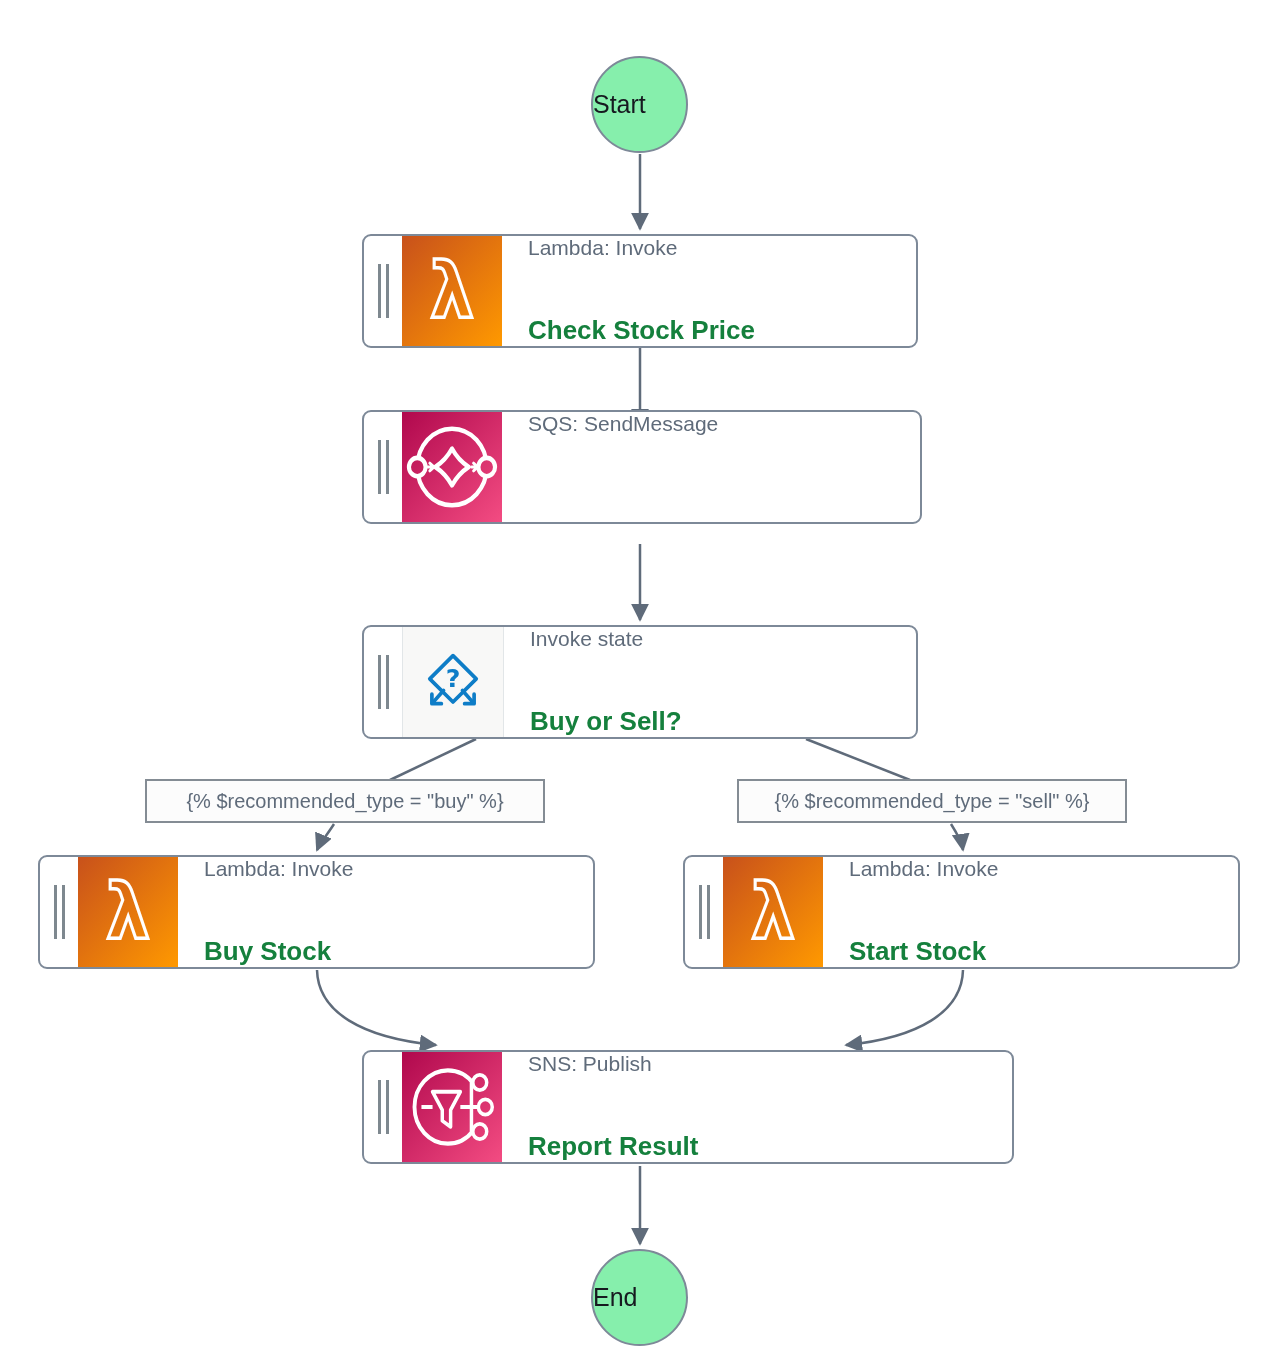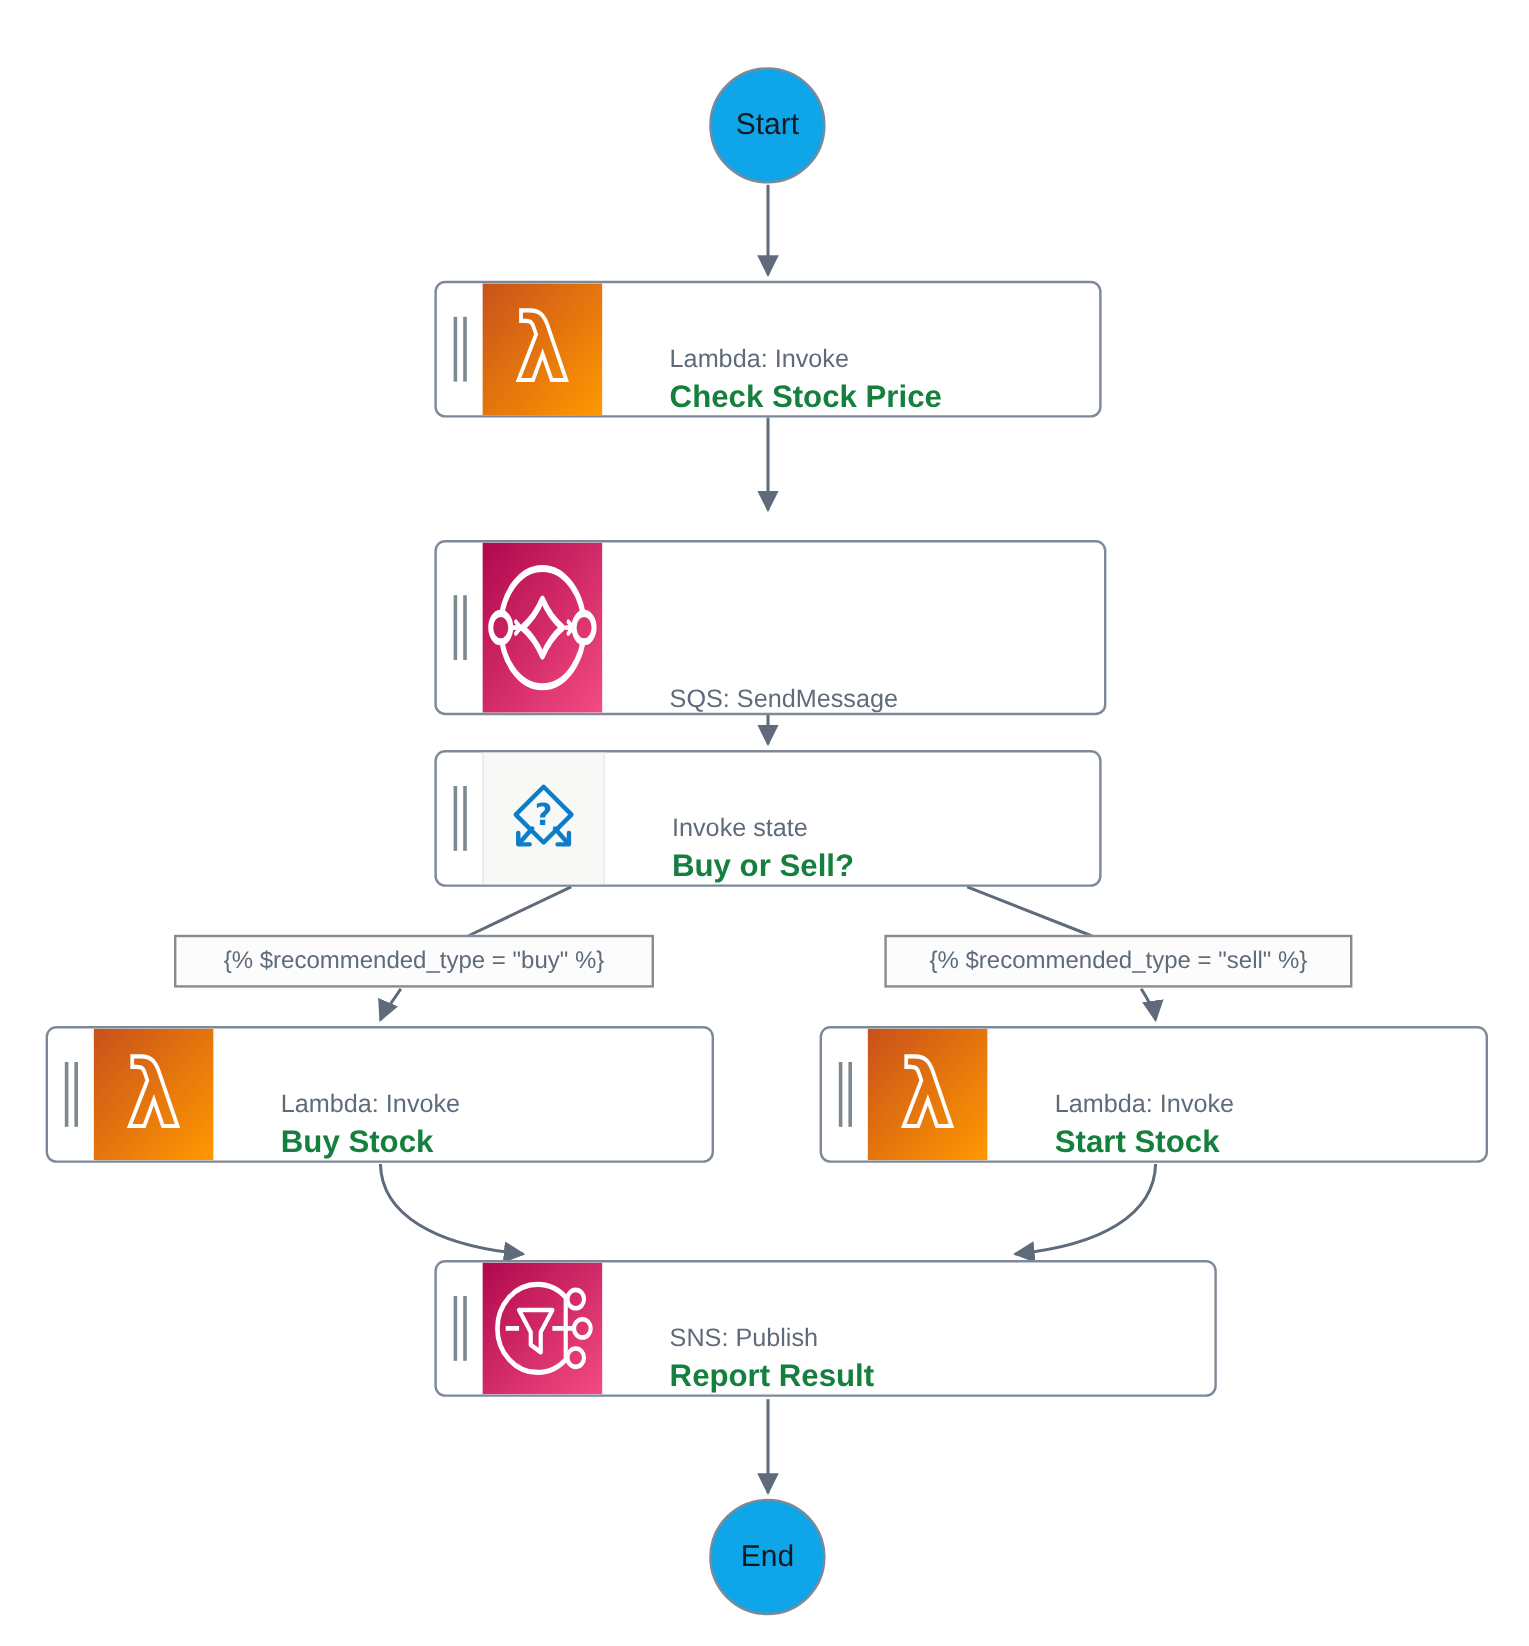--- a/index.html
+++ b/index.html
@@ -3,38 +3,38 @@
 <meta charset="utf-8">
 <style>
   html,body{margin:0;padding:0;background:#ffffff;}
   #canvas{
     position:relative;width:1274px;height:1372px;background:#ffffff;overflow:hidden;
     font-family:"Liberation Sans", sans-serif;
   }
   #edges{position:absolute;left:0;top:0;width:1274px;height:1372px;z-index:0;pointer-events:none;}
   .terminal{
     position:absolute;width:97px;height:97px;border-radius:50%;
-    background:#0ea5e9;border:2px solid #7D8998;box-sizing:border-box;
-    display:flex;align-items:center;justify-content:center;
+    background:#86efac;border:2px solid #7D8998;box-sizing:border-box;
+    display:flex;align-items:center;justify-content:flex-start;
     font-size:25px;color:#16191F;z-index:1;
   }
   .node{
     position:absolute;display:flex;align-items:stretch;box-sizing:border-box;
     background:#ffffff;border:2px solid #7D8998;border-radius:9px;overflow:hidden;z-index:1;
   }
   .handle{flex:none;width:38px;display:flex;align-items:center;justify-content:center;}
   .grip{width:11px;height:54px;border-left:3px solid #7E888F;border-right:3px solid #7E888F;box-sizing:border-box;}
   .iconbox{flex:none;width:100px;position:relative;}
   .iconbox svg{display:block;width:100%;height:100%;}
   .iconbox.choice{
     background:#F8F8F7;border-left:1px solid #E2E6E8;border-right:1px solid #E2E6E8;
     display:flex;align-items:center;justify-content:center;
   }
   .iconbox.choice svg{width:76px;height:76px;}
-  .textcol{display:flex;flex-direction:column;justify-content:flex-end;padding-left:26px;gap:5px;min-width:0;margin-left:30px;}
+  .textcol{display:flex;flex-direction:column;justify-content:space-between;padding-left:26px;gap:5px;min-width:0;}
   .type{font-size:21px;color:#5F6B7A;line-height:1.1;white-space:nowrap;}
   .title{font-size:26px;font-weight:700;color:#15803d;line-height:1.15;white-space:nowrap;}
   .cond{
     position:absolute;height:44px;box-sizing:border-box;z-index:2;
     background:#FCFCFC;border:2px solid #848C94;
     display:flex;align-items:center;justify-content:center;
     font-size:20px;color:#5F6B7A;white-space:nowrap;
   }
 </style>
 </head>
@@ -86,21 +86,21 @@
         <rect width="72" height="72" fill="url(#gradLambda)"></rect>
         <text x="36" y="53" text-anchor="middle" font-size="50" font-weight="bold" font-family="DejaVu Sans, sans-serif" fill="none" stroke="#ffffff" stroke-width="2.2">λ</text>
       </svg>
     </div>
     <div class="textcol">
       <span class="type">Lambda: Invoke</span>
       <span class="title">Check Stock Price</span>
     </div>
   </div>
 
-  <div class="node" style="left:362px;top:450px;width:560px;height:146px;">
+  <div class="node" style="left:362px;top:410px;width:560px;height:114px;">
     <div class="handle">
         <span class="grip"></span>
       </div>
     <div class="iconbox">
       <svg viewBox="0 0 72 72" preserveAspectRatio="none">
         <rect width="72" height="72" fill="url(#gradPink)"></rect>
         <g stroke="#ffffff" fill="none" stroke-width="3">
           <circle cx="36" cy="36" r="25"></circle>
           <path d="M36,24 Q31.5,31.5 24,36 Q31.5,40.5 36,48 Q40.5,40.5 48,36 Q40.5,31.5 36,24 Z" stroke-linejoin="round"></path>
           <circle cx="11" cy="36" r="6" fill="url(#gradPink)"></circle>

